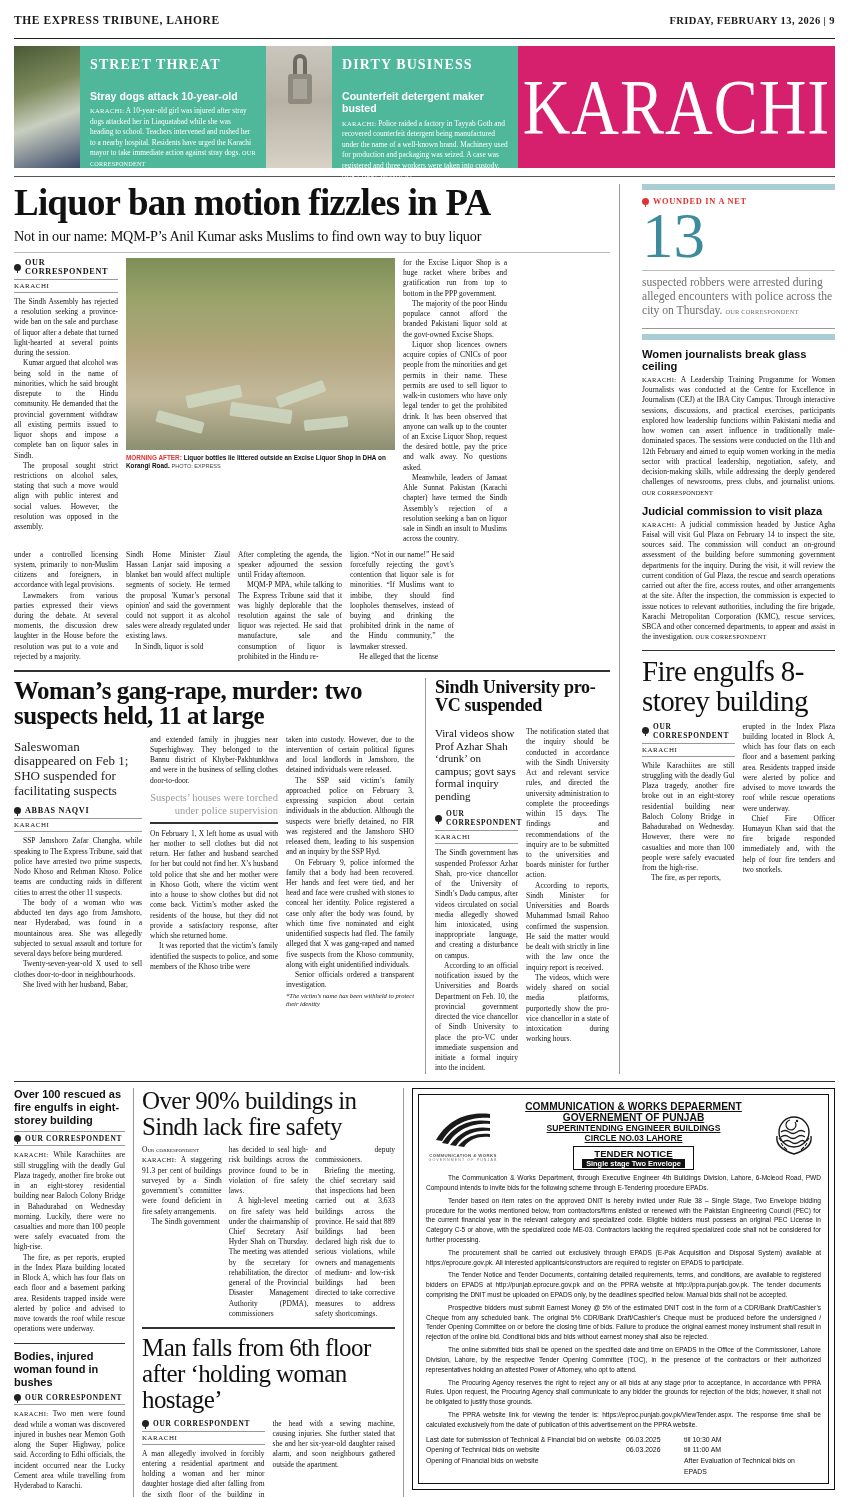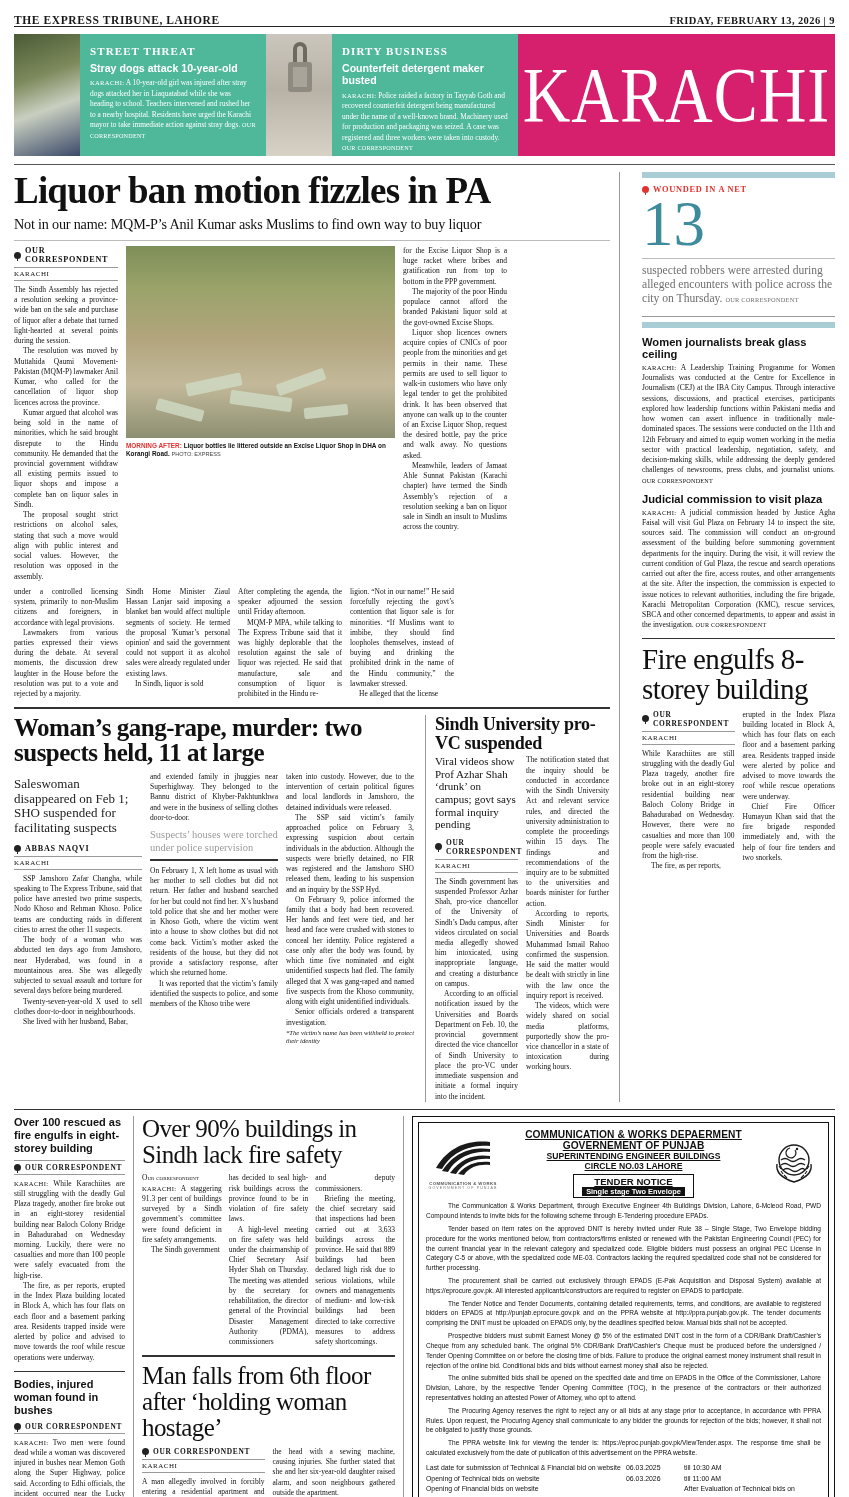--- a/index.html
+++ b/index.html
@@ -9,40 +9,40 @@
     font-family: "Liberation Serif", serif;
     color: #111;
     overflow: hidden;
     position: relative;
   }
   .page { width: 849px; height: 1497px; position: relative; padding: 0 14px; }
 
   
   .topbar {
     display: flex; justify-content: space-between; align-items: flex-end;
-    padding: 14px 0 0 0;
+    padding: 14px 0 12px 0;
     border-bottom: 1.4px solid #222;
   }
   .topbar .pub {
     font-family: "Liberation Serif", serif;
     font-size: 11.5px; letter-spacing: .6px; font-weight: 600; color: #1a1a1a;
   }
   .topbar .date {
     font-family: "Liberation Serif", serif;
     font-size: 10.5px; letter-spacing: .4px; font-weight: 700; color: #1a1a1a;
   }
 
   
   .promo-row { display: flex; margin-top: 7px; height: 122px; gap: 0; }
   .promo-card { display: flex; background: #4fb89a; }
   .promo-photo { width: 66px; height: 122px; flex: none; position: relative; overflow: hidden; }
   .promo-body { padding: 11px 10px 8px 10px; width: 186px; }
   .kicker {
-    font-size: 11px; letter-spacing: 1.1px; font-weight: 700;
-    color: #ffffff; margin-bottom: 5px; font-family: "Liberation Serif", serif;
+    font-size: 14px; letter-spacing: 1.1px; font-weight: 700;
+    color: #ffffff; margin-bottom: 17px; font-family: "Liberation Serif", serif;
   }
   .promo-head {
     font-family: "Liberation Sans", sans-serif;
     font-size: 10.6px; font-weight: 700; color: #fff; line-height: 1.16; margin-bottom: 4px;
   }
   .promo-text { font-size: 7.4px; line-height: 1.42; color: #ffffff; text-align: left; }
   .dateline-sm { font-variant: small-caps; font-size: 6.6px; letter-spacing: .3px; }
   .credit-sm { font-variant: small-caps; font-size: 6.2px; letter-spacing: .2px; }
   .karachi-block {
     flex: 1; background: #d6206e; display: flex; align-items: center; justify-content: center;
@@ -125,21 +125,21 @@
 
   
   h2.deck-head {
     font-family: "Liberation Serif", serif; font-weight: 700;
     font-size: 25px; line-height: 1.02; letter-spacing: -.5px;
   }
   .deck-sub {
     font-size: 13px; line-height: 1.13; margin-top: 5px; color:#222;
   }
   .pull {
-    font-size: 10.5px; line-height: 1.2; color: #9a9a9a; margin: 6px 0 5px 0;
+    font-size: 10.5px; line-height: 1.2; color: #9a9a9a; margin: 6px 0 5px 0; text-align: right;
   }
   .pull-rule{ height:1.6px; background:#333; margin-bottom: 5px;}
 
   h3.sub-head {
     font-family: "Liberation Serif", serif; font-weight: 700;
     font-size: 18px; line-height: 1.04; letter-spacing: -.3px;
   }
   .side-head {
     font-family: "Liberation Sans", sans-serif;
     font-size: 11px; font-weight: 700; line-height: 1.16;
@@ -233,21 +233,20 @@
         <div class="lead-col">
           <div class="byline-row">
             <span class="mic-dot"></span>
             <span class="byline">OUR CORRESPONDENT</span>
           </div>
           <div class="byline-line"></div>
           <div class="byline-city">KARACHI</div>
           <div class="byline-line2"></div>
           <div class="col">
             <p class="first">The Sindh Assembly has rejected a resolution seeking a province-wide ban on the sale and purchase of liquor after a debate that turned light-hearted at several points during the session.</p>
-            <p>The resolution was moved by Muttahida Qaumi Movement-Pakistan (MQM-P) lawmaker Anil Kumar, who called for the cancellation of liquor shop licences across the province.</p>
             <p>Kumar argued that alcohol was being sold in the name of minorities, which he said brought disrepute to the Hindu community. He demanded that the provincial government withdraw all existing permits issued to liquor shops and impose a complete ban on liquor sales in Sindh.</p>
             <p>The proposal sought strict restrictions on alcohol sales, stating that such a move would align with public interest and social values. However, the resolution was opposed in the assembly.</p>
           </div>
         </div>
 
         <div class="photo-wrap">
           <div class="photo-img photo-main">
             <div class="bottle" style="left:60px;top:132px;width:56px;height:13px;transform:rotate(-12deg)"></div>
             <div class="bottle" style="left:104px;top:148px;width:62px;height:14px;transform:rotate(8deg)"></div>
             <div class="bottle" style="left:150px;top:130px;width:50px;height:12px;transform:rotate(-20deg)"></div>
@@ -332,21 +331,21 @@
                 <p>On February 9, police informed the family that a body had been recovered. Her hands and feet were tied, and her head and face were crushed with stones to conceal her identity. Police registered a case only after the body was found, by which time five nominated and eight unidentified suspects had fled. The family alleged that X was gang-raped and named five suspects from the Khoso community, along with eight unidentified individuals.</p>
                 <p>Senior officials ordered a transparent investigation.</p>
                 <p class="italic-note" style="text-indent:0;margin-top:1px;">*The victim’s name has been withheld to protect their identity</p>
               </div>
             </div>
           </div>
         </div>
 
         <div style="width:174px;">
           <h3 class="sub-head">Sindh University pro-VC suspended</h3>
-          <div style="display:flex; gap:8px; margin-top:3px;">
+          <div style="display:flex; gap:8px; margin-top:12px;">
             <div style="width:83px;">
               <div style="font-size:11px; line-height:1.14;">Viral videos show Prof Azhar Shah ‘drunk’ on campus; govt says formal inquiry pending</div>
               <div class="byline-row" style="margin-top:7px;">
                 <span class="mic-dot"></span>
                 <span class="byline" style="font-size:7.4px;">OUR CORRESPONDENT</span>
               </div>
               <div class="byline-line"></div>
               <div class="byline-city">KARACHI</div>
               <div class="byline-line2"></div>
               <div class="col">

